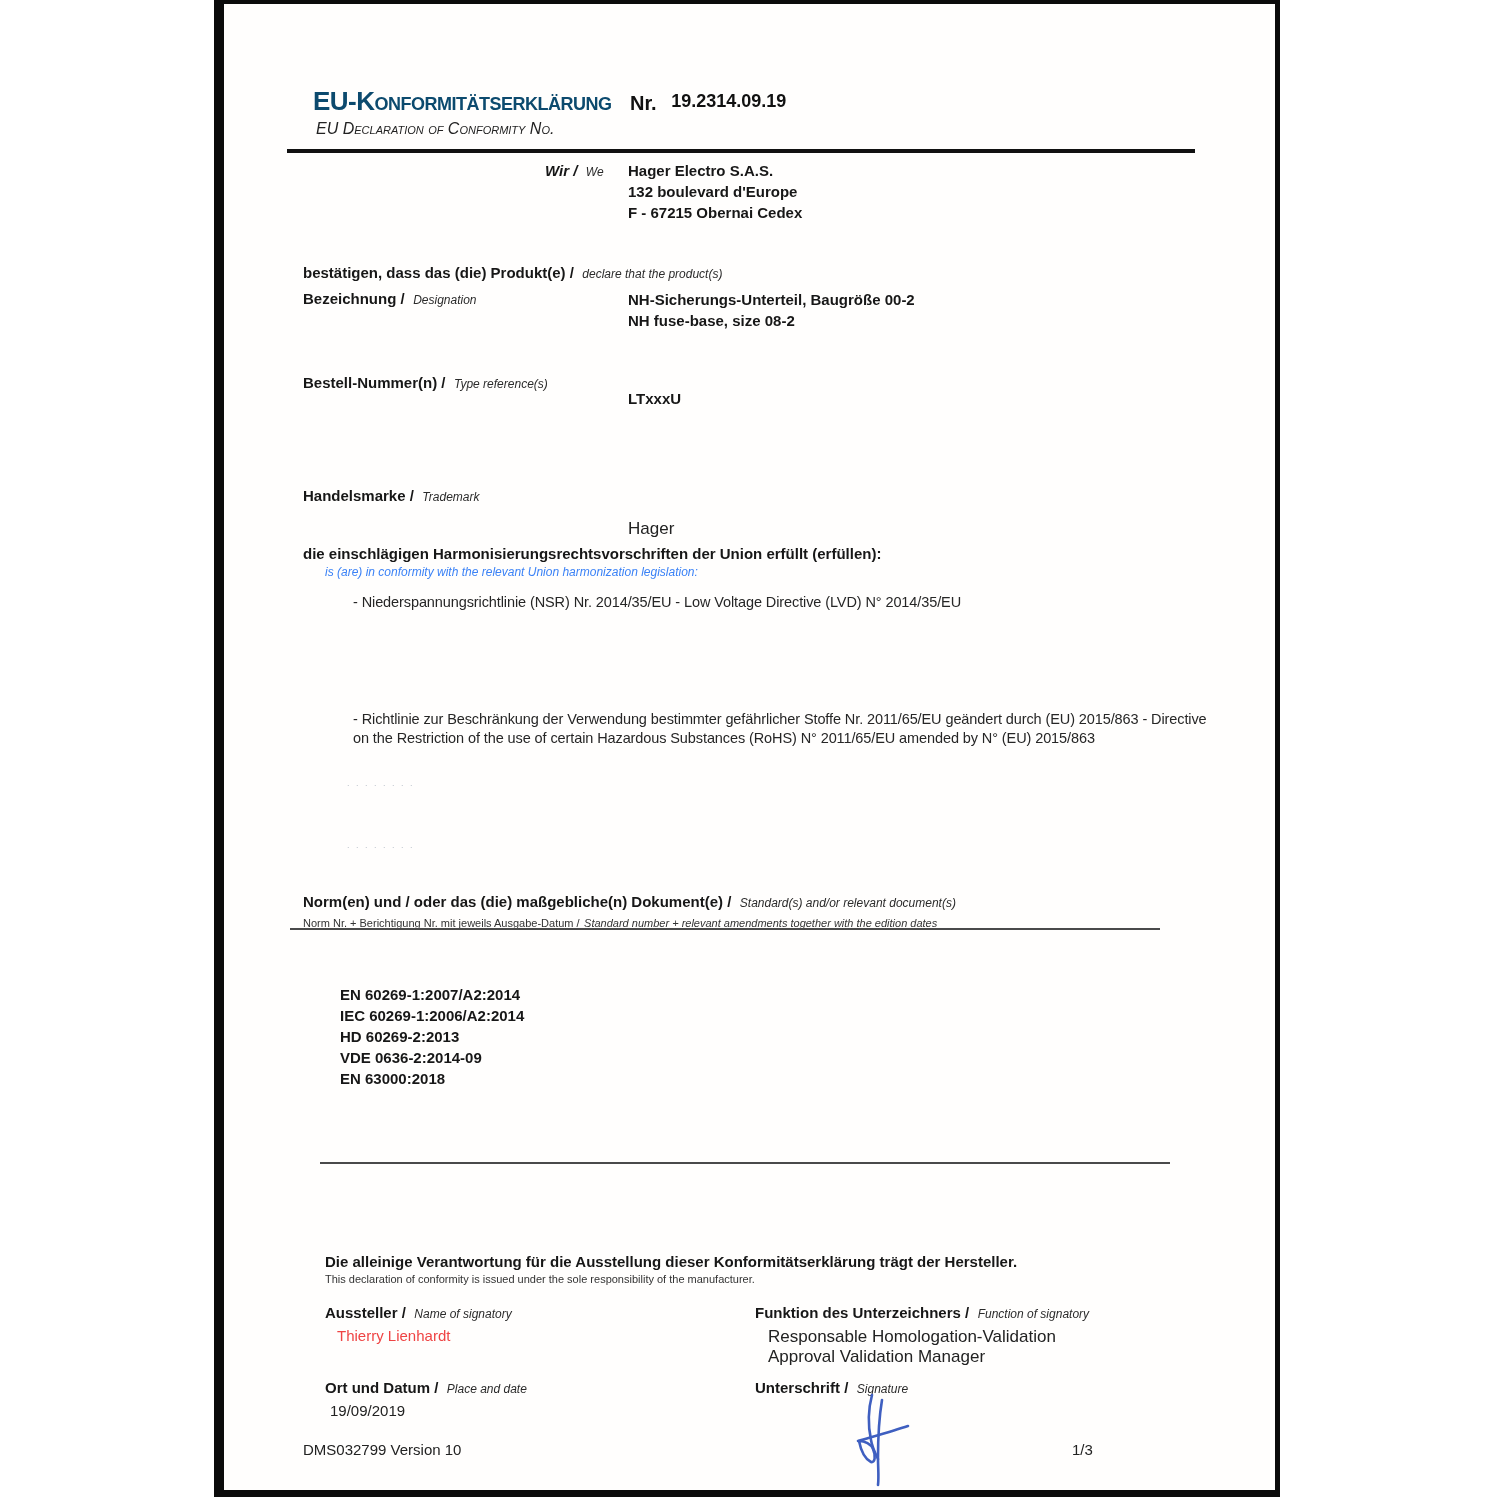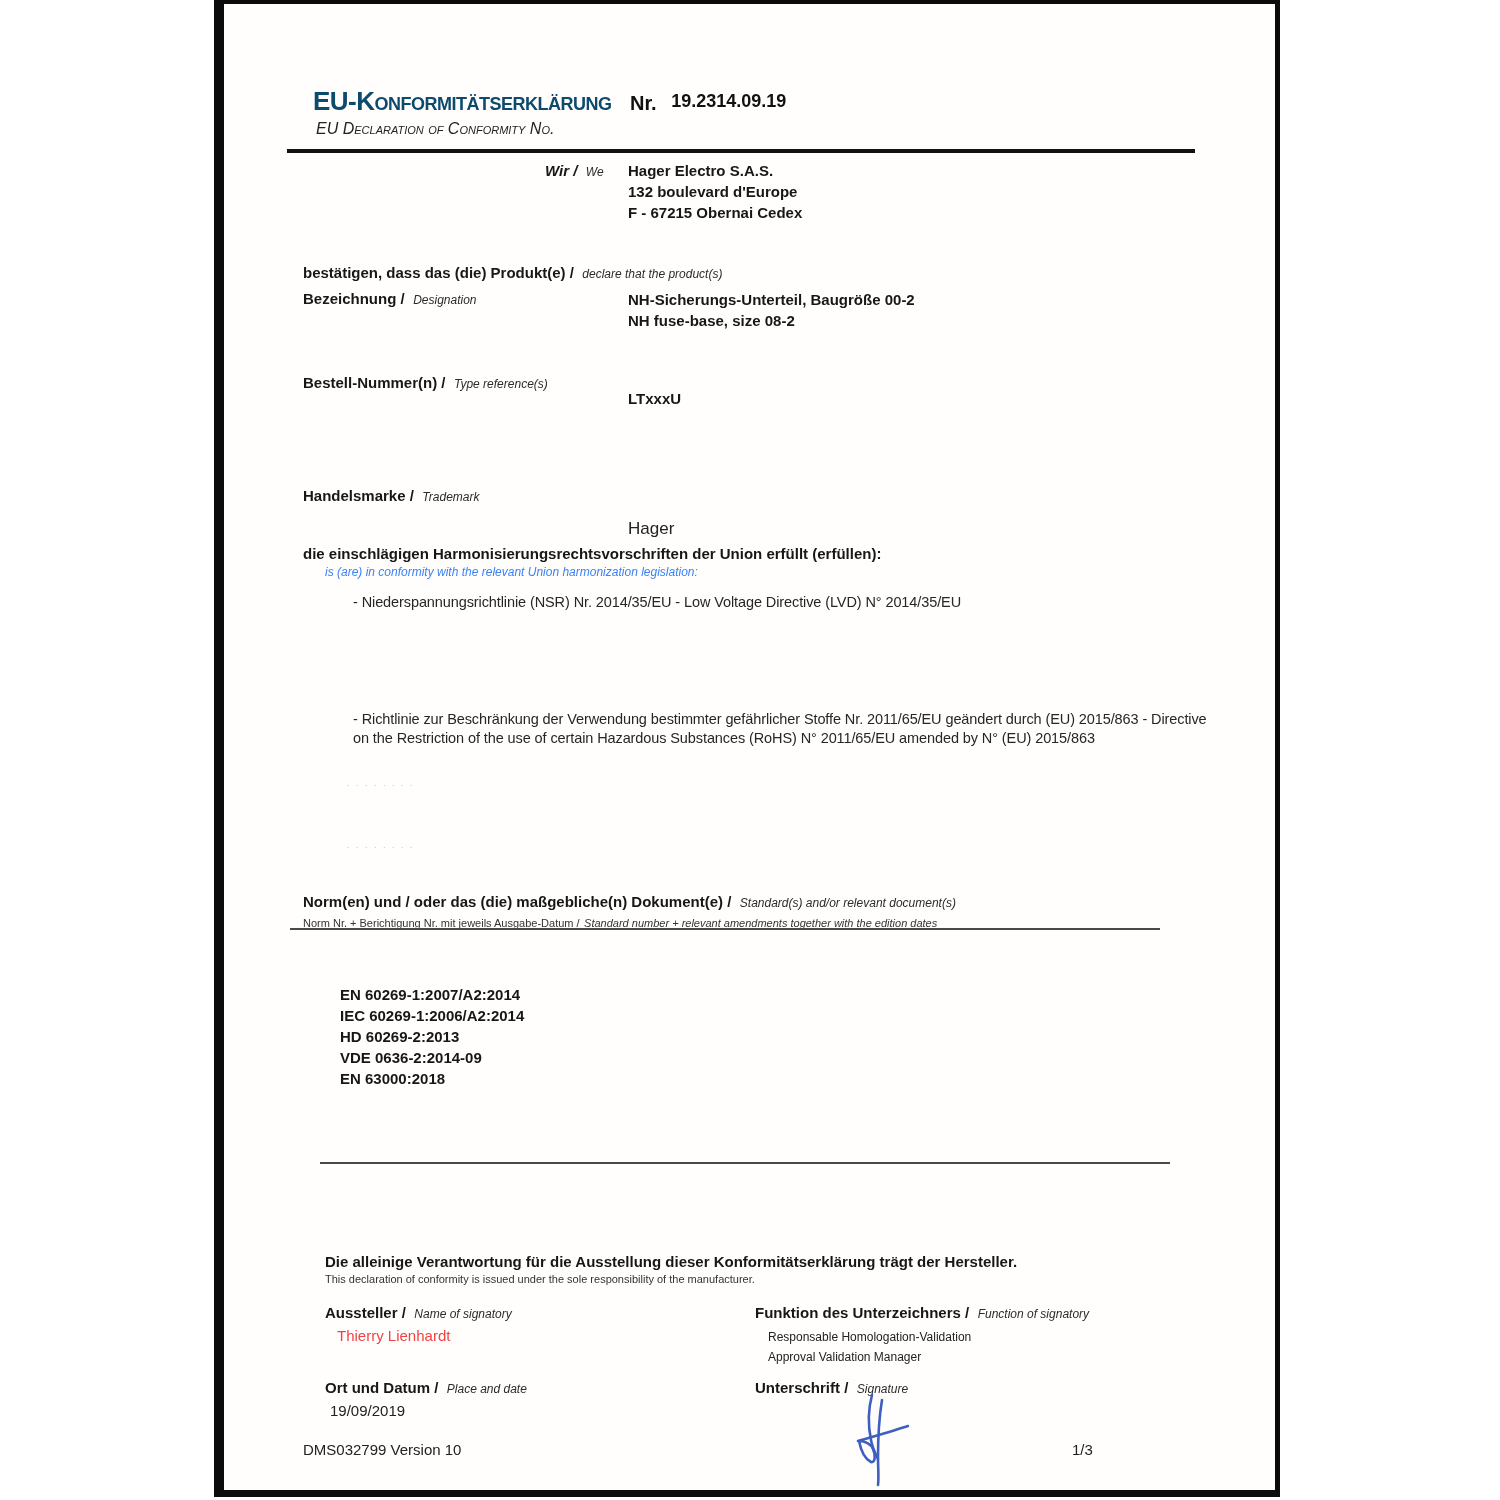--- a/index.html
+++ b/index.html
@@ -122,21 +122,21 @@
   <div class="abs nowrap" style="left:325px;top:1304px;">
     <span class="lbl-de">Aussteller /</span>
     <span class="lbl-en">Name of signatory</span>
   </div>
   <div class="abs" style="left:337px;top:1327px;font-size:15px;color:#ef4444;">Thierry Lienhardt</div>
 
   <div class="abs nowrap" style="left:755px;top:1304px;">
     <span class="lbl-de">Funktion des Unterzeichners /</span>
     <span class="lbl-en">Function of signatory</span>
   </div>
-  <div class="abs" style="left:768px;top:1327px;font-size:12px;line-height:20px;color:#222;">
+  <div class="abs" style="left:768px;top:1327px;font-size:17px;line-height:20px;color:#222;">
     <div>Responsable Homologation-Validation</div>
     <div>Approval Validation Manager</div>
   </div>
 
   <div class="abs nowrap" style="left:325px;top:1379px;">
     <span class="lbl-de">Ort und Datum /</span>
     <span class="lbl-en">Place and date</span>
   </div>
   <div class="abs" style="left:330px;top:1402px;font-size:15px;color:#222;">19/09/2019</div>
 

